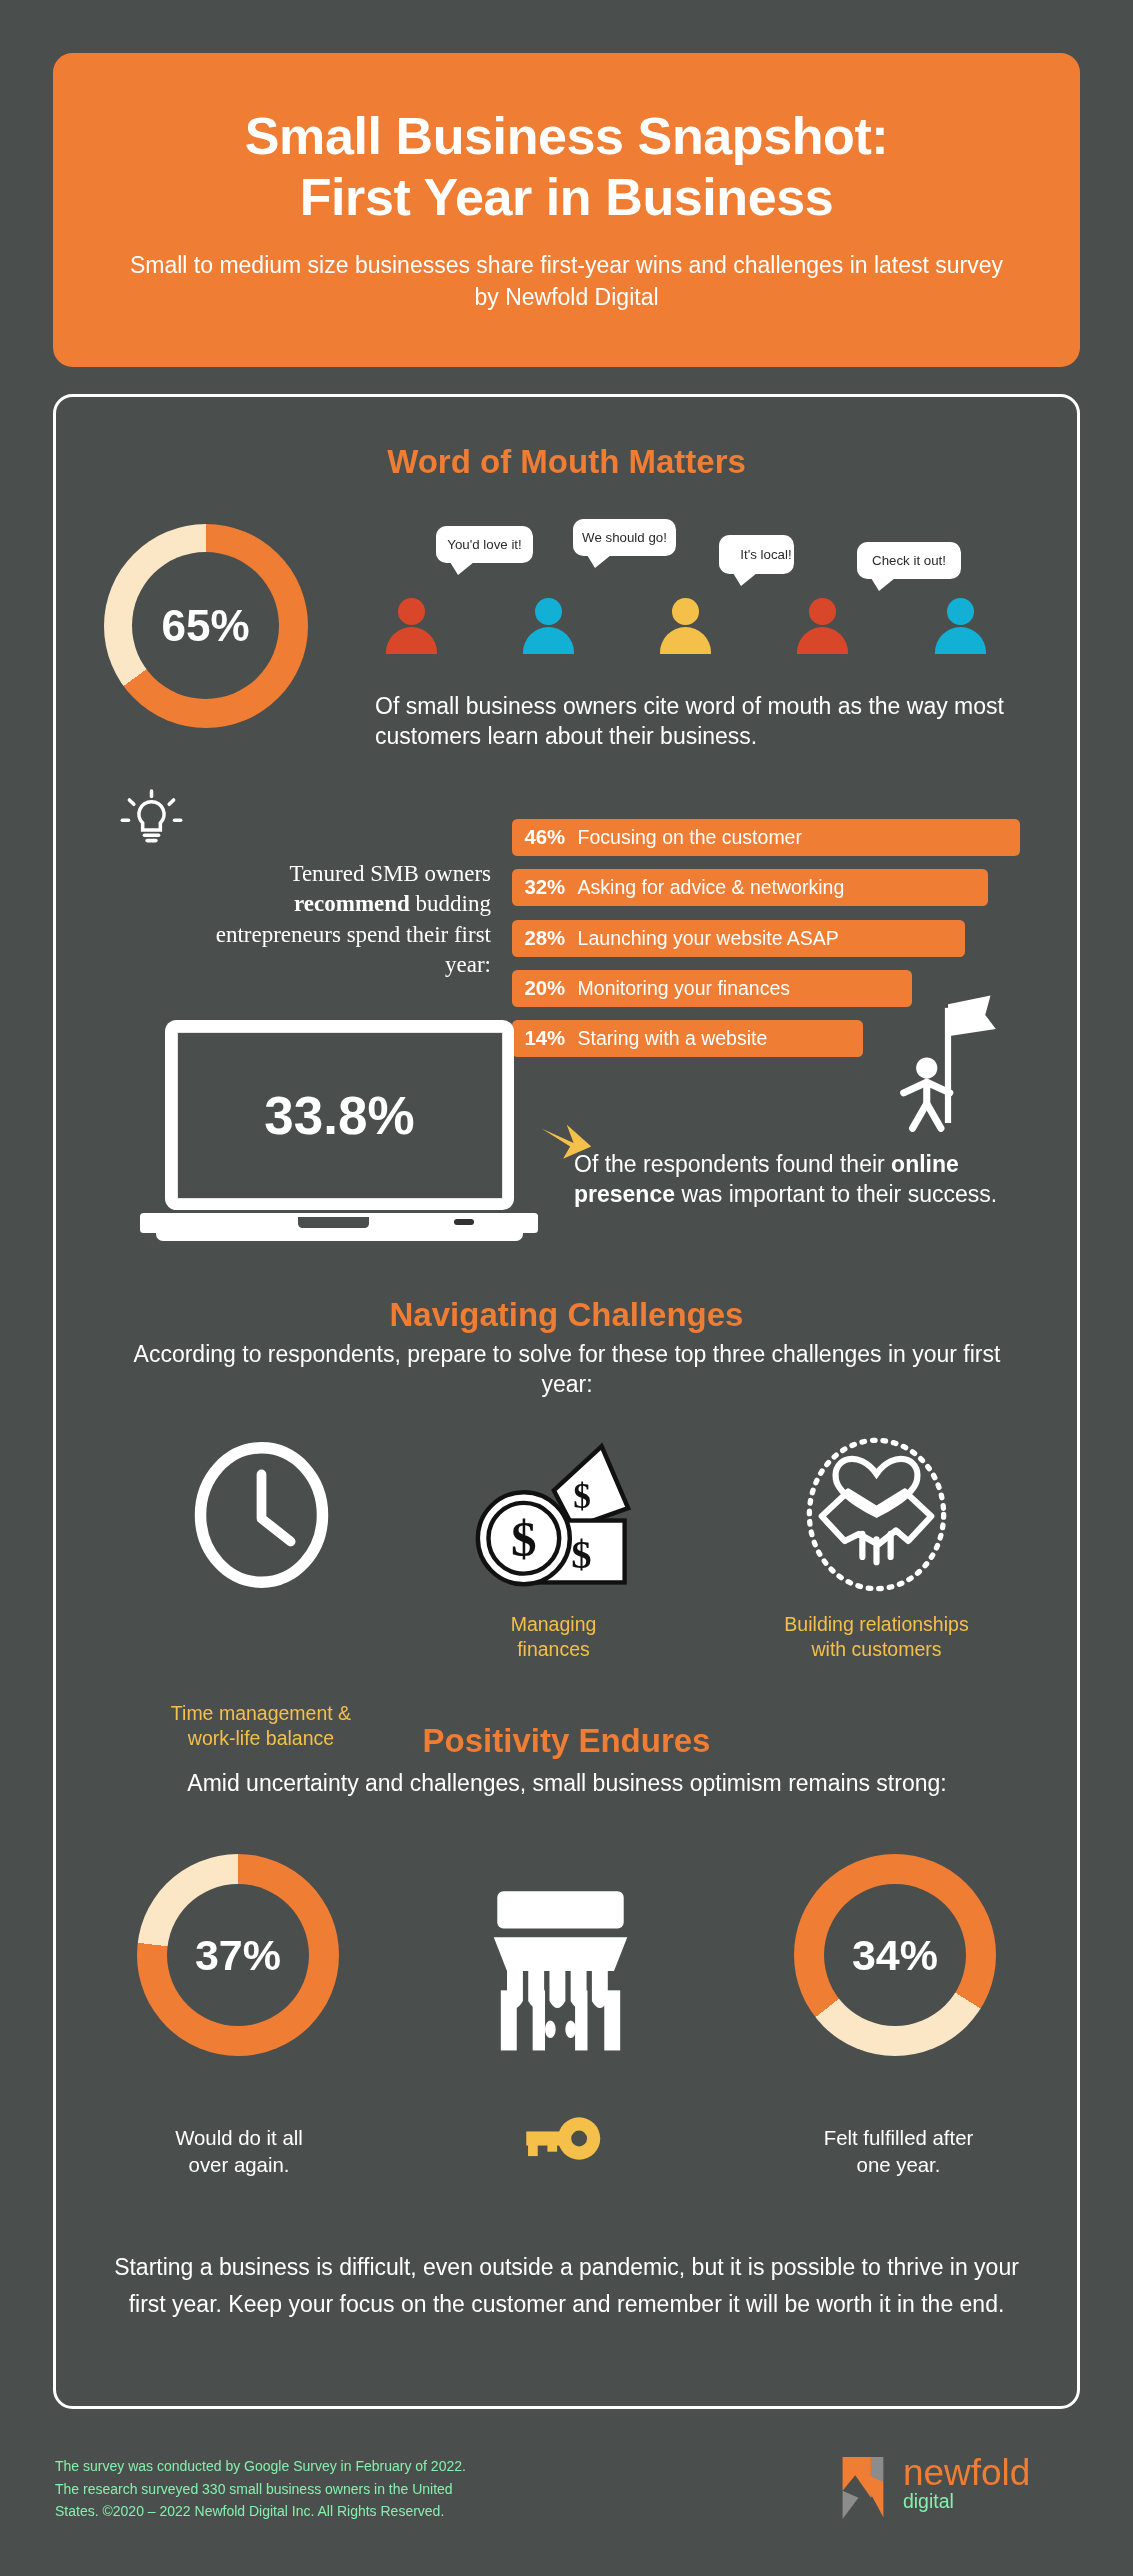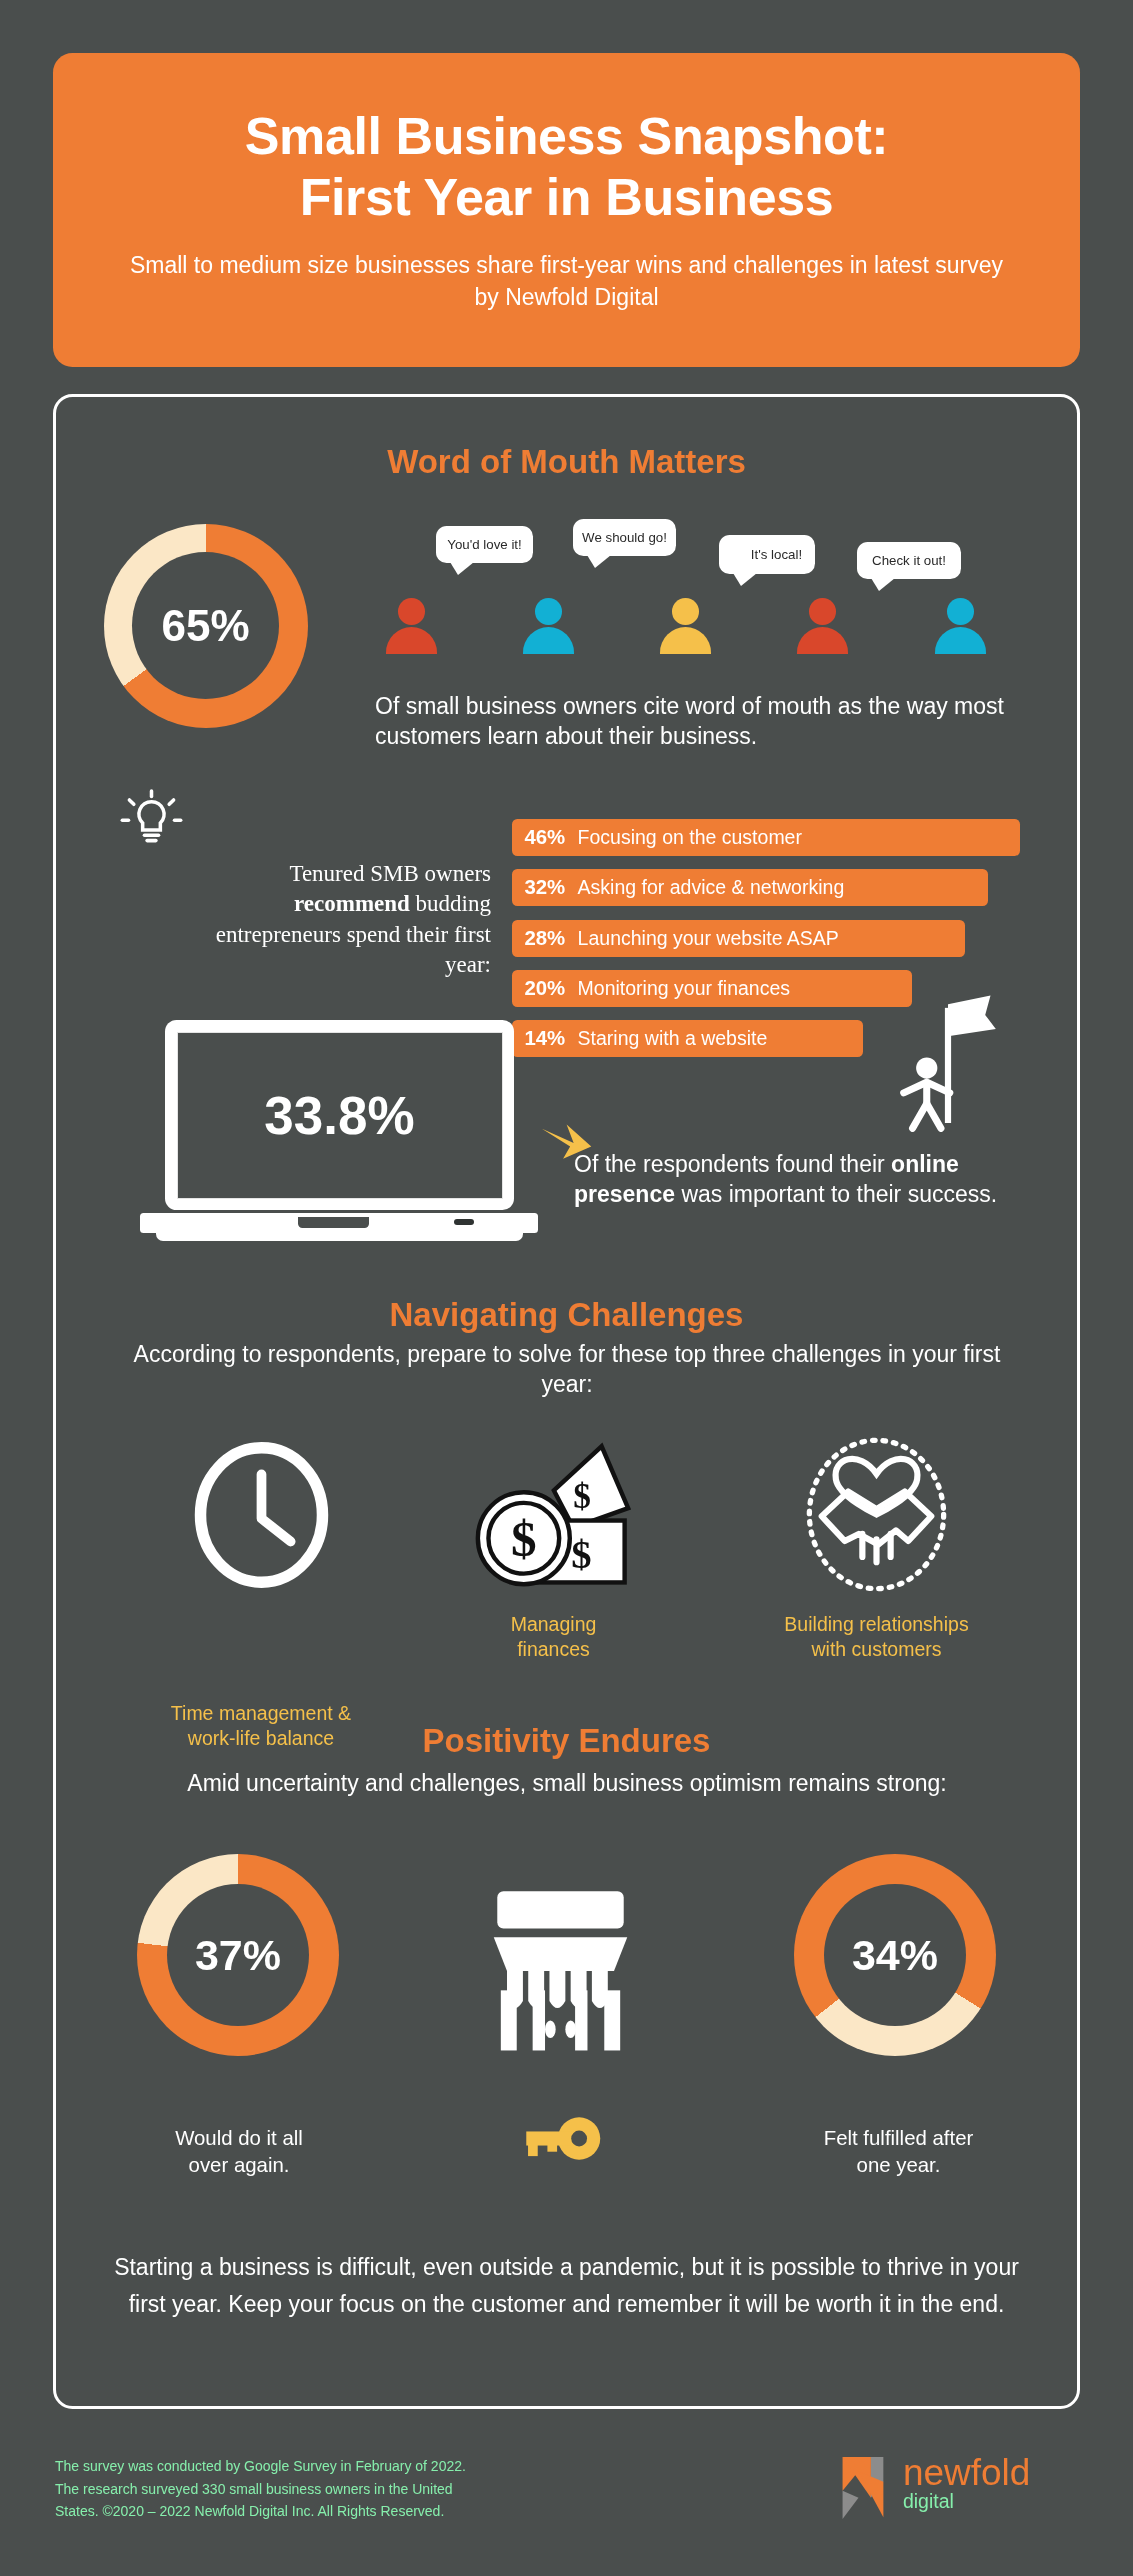--- a/index.html
+++ b/index.html
@@ -129,21 +129,21 @@
 
   <div class="donut" style="position:absolute;left:104px;top:524px;width:204px;height:204px;
        background:conic-gradient(#ef7d34 0deg 234deg,#fbe7c6 234deg 360deg);">
     <div class="hole" style="left:28px;top:28px;width:147px;height:147px;">
       <span class="val" style="font-size:44px;">65%</span>
     </div>
   </div>
 
   <div class="bubble" style="left:436px;top:526px;width:97px;height:37px;">You'd love it!</div>
   <div class="bubble" style="left:573px;top:519px;width:103px;height:37px;">We should go!</div>
-  <div class="bubble" style="left:719px;top:535px;width:96px;height:39px;padding-left:27px;">It's local!</div>
+  <div class="bubble" style="left:719px;top:535px;width:75px;height:39px;padding-left:27px;">It's local!</div>
   <div class="bubble" style="left:857px;top:542px;width:104px;height:37px;">Check it out!</div>
 
   <div class="person" style="left:383px;top:598px;">
     <div class="head" style="background:#d9472b;"></div>
     <div class="body" style="background:#d9472b;"></div>
   </div>
   <div class="person" style="left:520px;top:598px;">
     <div class="head" style="background:#12b0d4;"></div>
     <div class="body" style="background:#12b0d4;"></div>
   </div>

